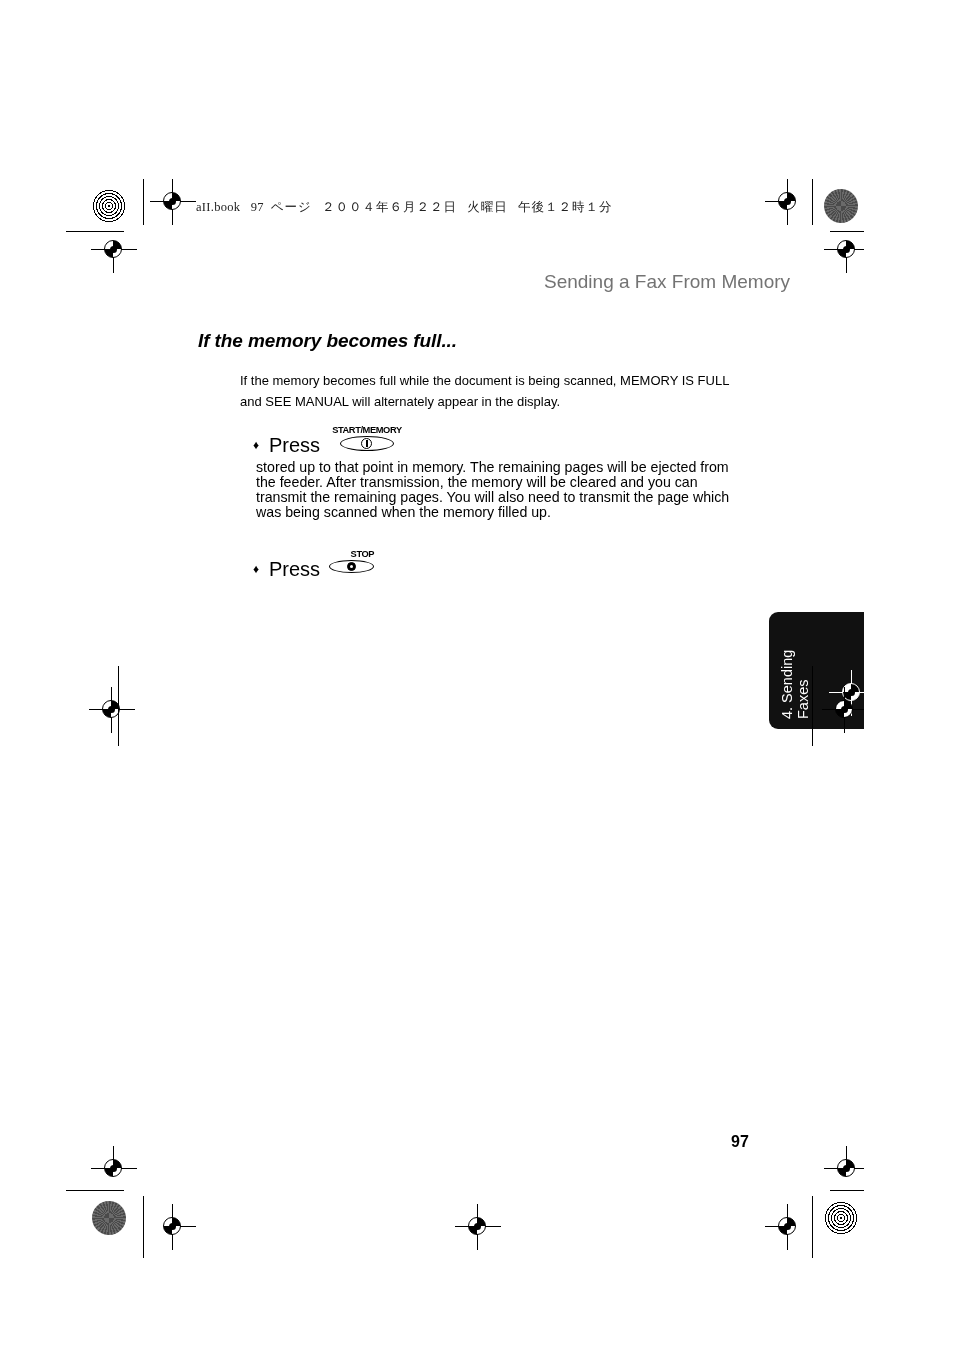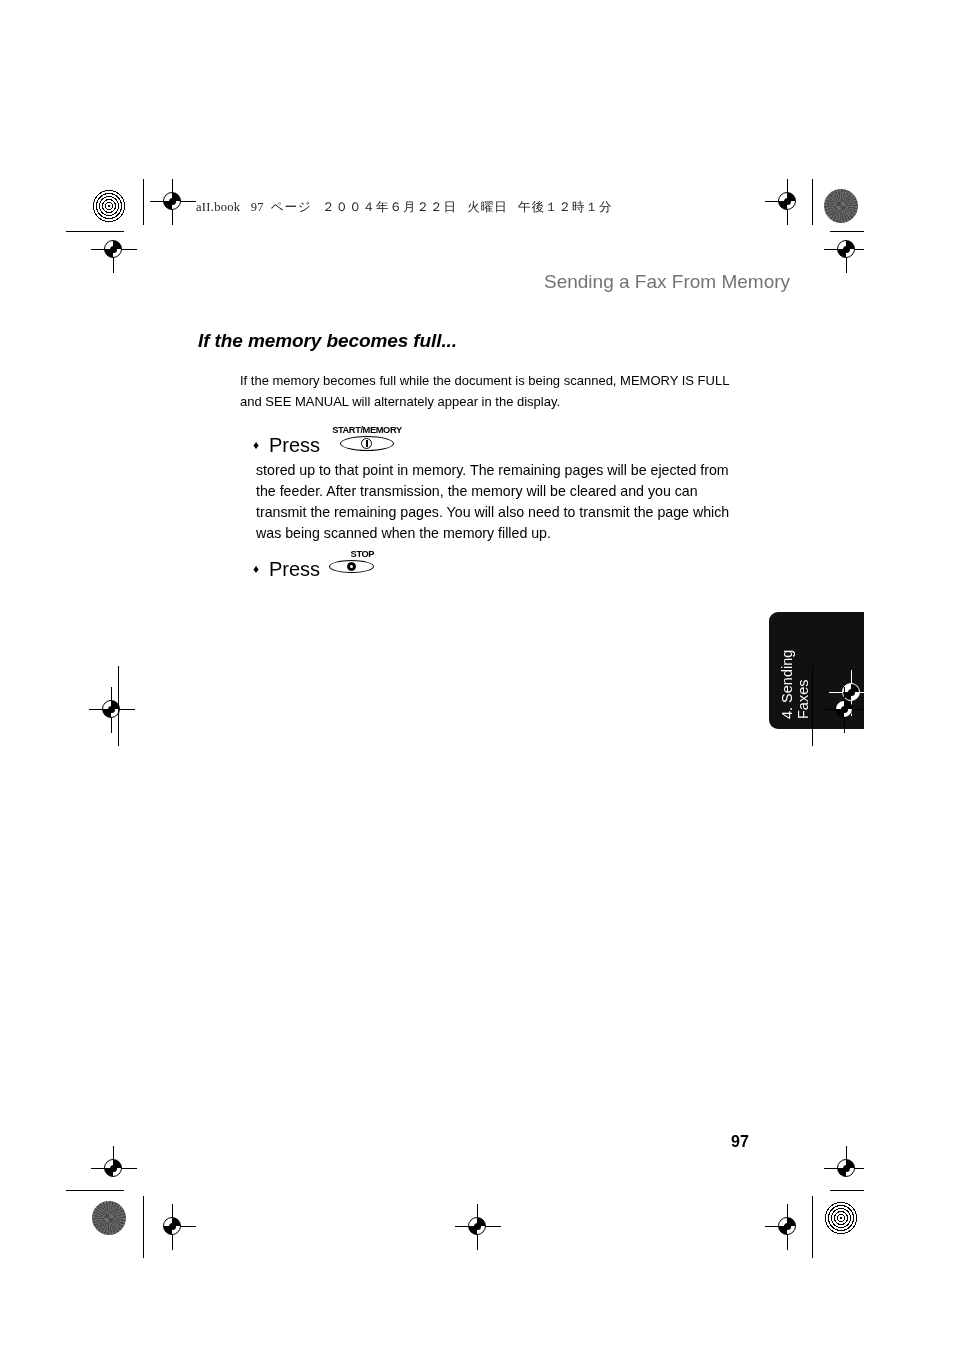--- a/index.html
+++ b/index.html
@@ -223,21 +223,21 @@
   .bullet-tail {
     font-size: 14.2px;
     line-height: 20px;
     white-space: nowrap;
   }
 
   .bullet-cont {
     position: absolute;
     width: 490px;
     font-size: 14.2px;
-    line-height: 21px;
+    line-height: 15px;
   }
 
   
   .side-tab {
     position: absolute;
     left: 769px;
     top: 576px;
     width: 122px;
     height: 117px;
     background: #111111;

